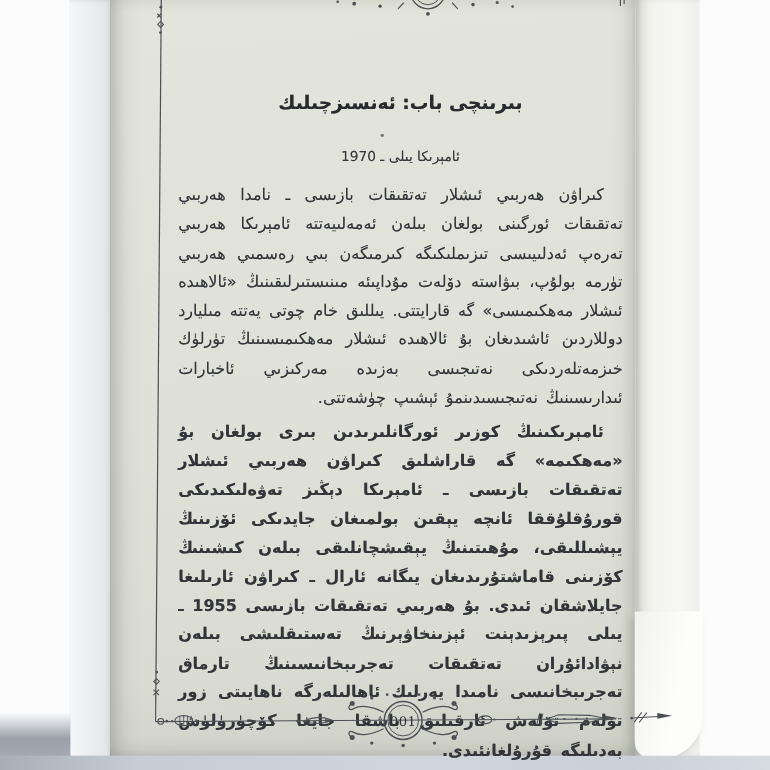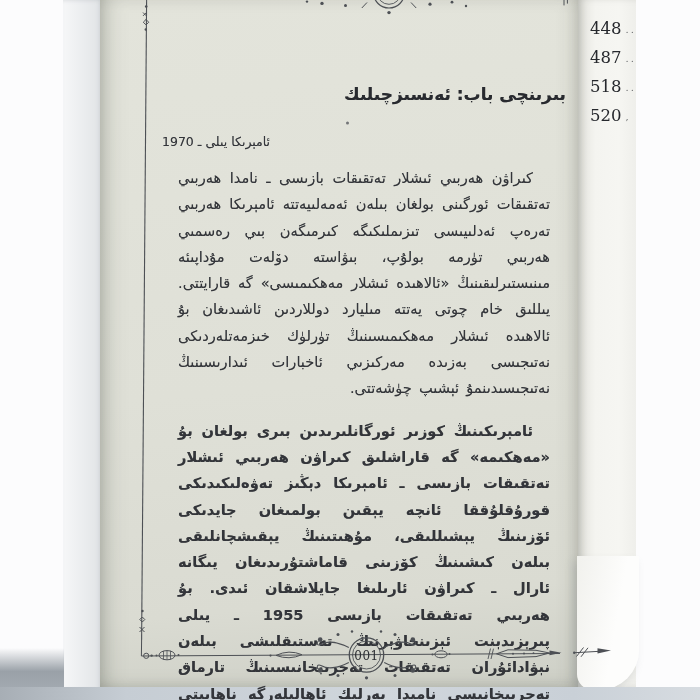--- a/index.html
+++ b/index.html
@@ -24,48 +24,42 @@
   .corner-shade{position:absolute;left:0;top:648px;width:64px;height:52px;
     background:linear-gradient(180deg,rgba(150,157,163,0),#9aa1a8 45%,#a8afb6);}
   .ornaments{position:absolute;left:0;top:0;width:700px;height:700px;pointer-events:none;}
 
   .toc{position:absolute;left:590px;top:14px;width:46px;direction:ltr;
     font-family:"DejaVu Serif",serif;font-size:16.5px;color:#26282d;overflow:hidden;}
   .toc-row{height:29px;line-height:29px;white-space:nowrap;}
   .toc-leader{font-size:10px;color:#6a6c6e;letter-spacing:2px;margin-left:4px;vertical-align:1px;}
 
   .text-col{position:absolute;left:162px;top:0;width:404px;direction:rtl;color:#33353a;}
-  .chapter-title{margin-top:84px;font-size:17px;font-weight:bold;
+  .chapter-title{margin-top:84px;font-size:17px;font-weight:bold;text-align:center;
     color:#282a2f;text-shadow:0 0 .6px rgba(40,42,46,.5);}
-  .dateline{margin-top:30px;font-size:12.5px;text-align:left;color:#33353a;
+  .dateline{margin-top:30px;font-size:12.5px;text-align:center;color:#33353a;
     text-shadow:0 0 .4px rgba(45,48,52,.4);}
   .body-text{margin-top:16px;}
-  .body-text p{margin:16px;font-size:14.6px;line-height:26.3px;text-align:justify;
+  .body-text p{margin:0;font-size:14.6px;line-height:26.3px;text-align:justify;
     text-indent:17px;color:#33353a;word-spacing:2.5px;
     text-shadow:0 0 .5px rgba(45,48,52,.45);}
   .body-text p + p{margin-top:5px;font-weight:bold;}
 </style>
 </head>
 <body>
 
 <div class="scene">
 
   <div class="prev-page-sliver"></div>
   <div class="corner-shade"></div>
   <div class="main-page"></div>
   <div class="facing-page"></div>
   <div class="page-curl"></div>
   <div class="bottom-strip"></div>
 
-  <div class="toc">
-    <div class="toc-row"><span>448</span><span class="toc-leader">..</span></div>
-    <div class="toc-row"><span>487</span><span class="toc-leader">..</span></div>
-    <div class="toc-row"><span>518</span><span class="toc-leader">..</span></div>
-    <div class="toc-row"><span>520</span><span class="toc-leader">,</span></div>
-  </div>
 
   <div class="text-col">
     <div class="chapter-title">بىرىنچى باب: ئەنسىزچىلىك</div>
     <div class="dateline">ئامېرىكا يىلى ـ 1970</div>
     <div class="body-text">
       <p>كىراۋن ھەربىي ئىشلار تەتقىقات بازىسى ـ نامدا ھەربىي تەتقىقات ئورگىنى بولغان بىلەن ئەمەلىيەتتە ئامېرىكا ھەربىي تەرەپ ئەدلىيىسى تىزىملىكىگە كىرمىگەن بىي رەسمىي ھەربىي تۈرمە بولۇپ، بىۋاستە دۆلەت مۇداپىئە مىنىستىرلىقىنىڭ «ئالاھىدە ئىشلار مەھكىمىسى» گە قارايتتى. يىللىق خام چوتى يەتتە مىليارد دوللاردىن ئاشىدىغان بۇ ئالاھىدە ئىشلار مەھكىمىسىنىڭ تۈرلۈك خىزمەتلەردىكى نەتىجىسى بەزىدە مەركىزىي ئاخبارات ئىدارىسىنىڭ نەتىجىسىدىنمۇ ئېشىپ چۈشەتتى.</p>
       <p>ئامېرىكىنىڭ كوزىر ئورگانلىرىدىن بىرى بولغان بۇ «مەھكىمە» گە قاراشلىق كىراۋن ھەربىي ئىشلار تەتقىقات بازىسى ـ ئامېرىكا دېڭىز تەۋەلىكىدىكى قورۇقلۇققا ئانچە يېقىن بولمىغان جايدىكى ئۆزىنىڭ يېشىللىقى، مۇھىتىنىڭ يېقىشچانلىقى بىلەن كىشىنىڭ كۆزىنى قاماشتۇرىدىغان يىگانە ئارال ـ كىراۋن ئارىلىغا جايلاشقان ئىدى. بۇ ھەربىي تەتقىقات بازىسى 1955 ـ يىلى پىرېزىدېنت ئېزىنخاۋېرنىڭ تەستىقلىشى بىلەن نېۋادائۇران تەتقىقات تەجرىبخانىسىنىڭ تارماق تەجرىبخانىسى نامىدا يەرلىك ئاھالىلەرگە ناھايىتى زور تۆلەم تۆلەش ئارقىلىق باشقا جايغا كۆچۈرۈلۈش بەدىلىگە قۇرۇلغانئىدى.</p>
     </div>
   </div>
 

